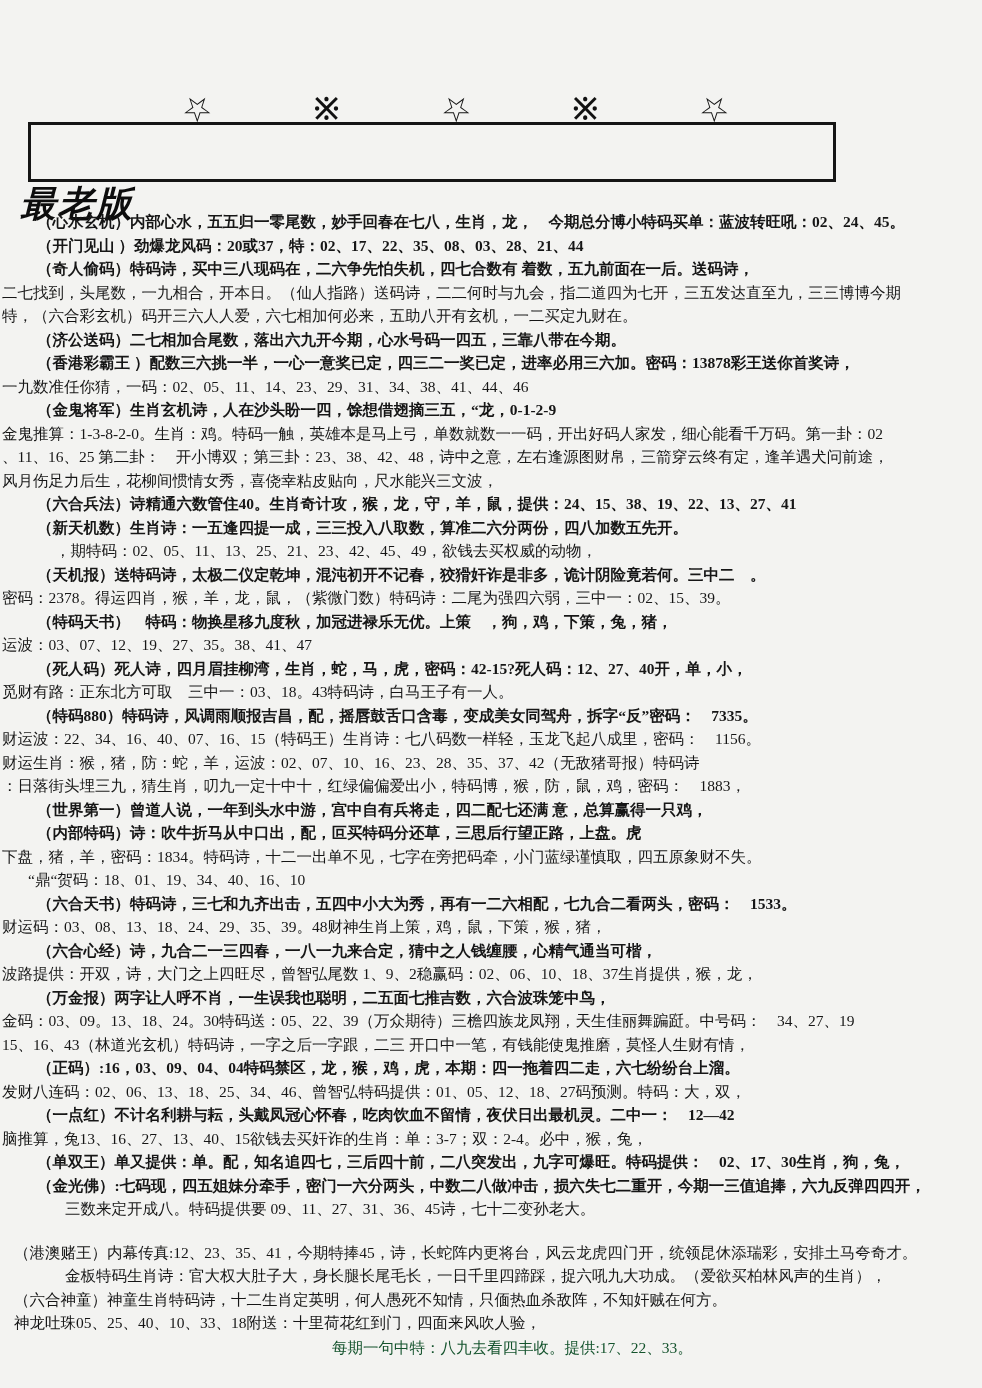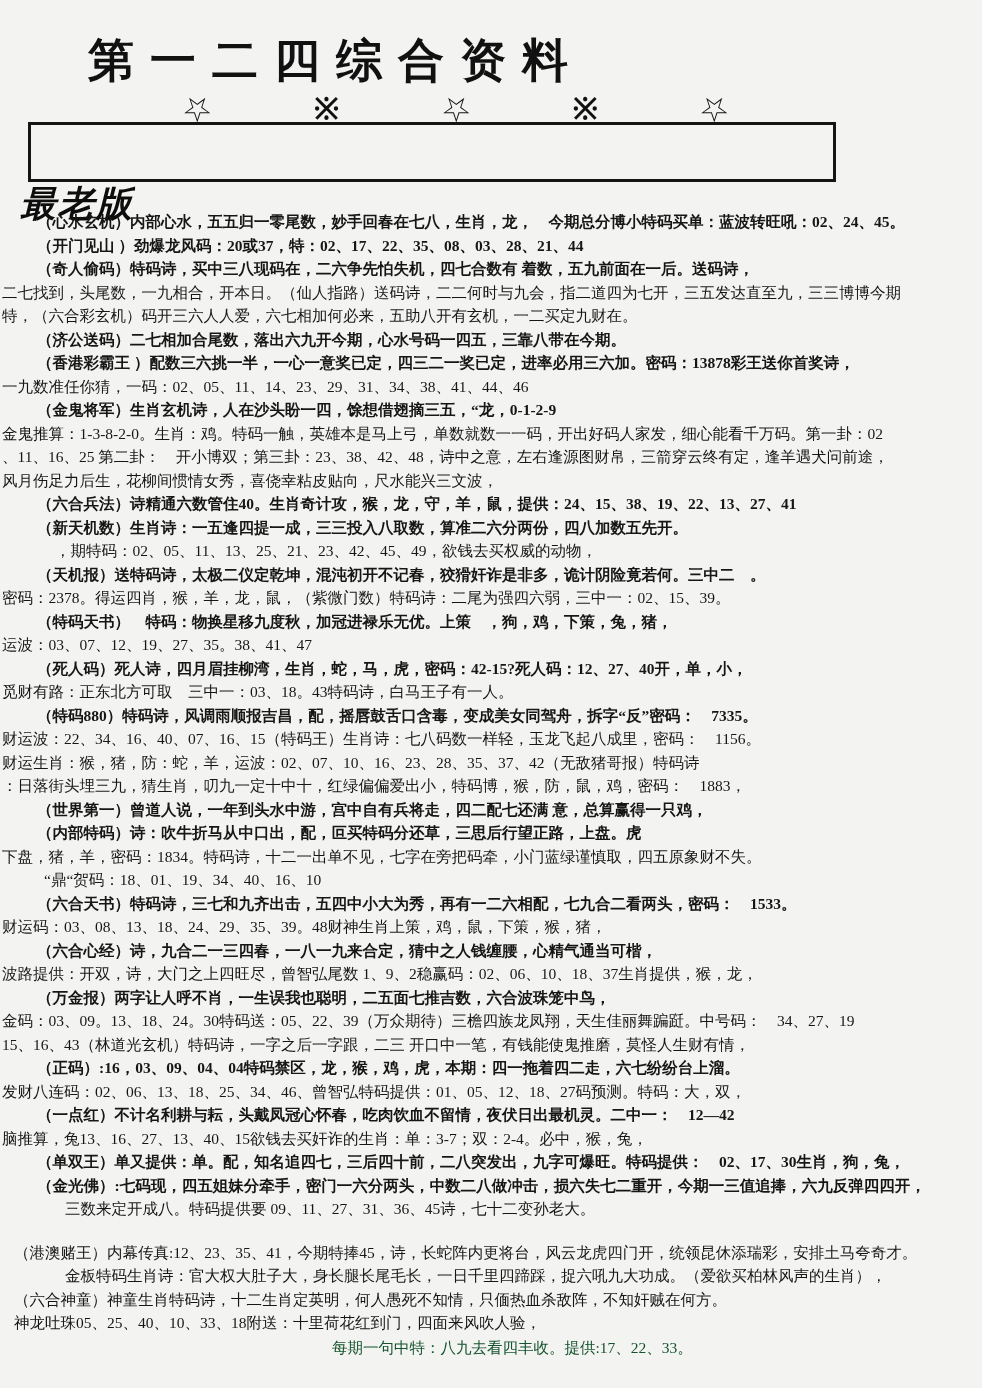--- a/index.html
+++ b/index.html
@@ -37,33 +37,32 @@
     position:absolute;left:0;top:210px;right:0;
   }
   .line{
     font-size:15.5px;line-height:23.5px;height:23.5px;
     white-space:nowrap;color:#161616;
   }
   .ind-a{margin-left:37px;font-weight:bold;}
   .ind-b{margin-left:2px;}
   .ind-c{margin-left:55px;}
   .ind-d{margin-left:65px;}
-  .ind-e{margin-left:44px;}
+  .ind-e{margin-left:28px;}
   .ind-f{margin-left:14px;}
   .gap-top{margin-top:20px;}
   .footer-line{
     position:absolute;left:332px;top:1336px;
     font-size:15.5px;line-height:23.5px;white-space:nowrap;color:#14532d;
   }
 </style>
 </head>
 <body>
 
 <div class="page">
-  <h1 class="doc-title">第一二四综合资料</h1>
   <div class="symbols" id="symbols">
       <span class="sym star">☆</span>
       <span class="sym ref">※</span>
       <span class="sym star">☆</span>
       <span class="sym ref">※</span>
       <span class="sym star">☆</span>
     </div>
   <div class="header-box"></div>
   <h2 class="section-header">最老版</h2>
   <div class="body-lines" id="body-lines">

